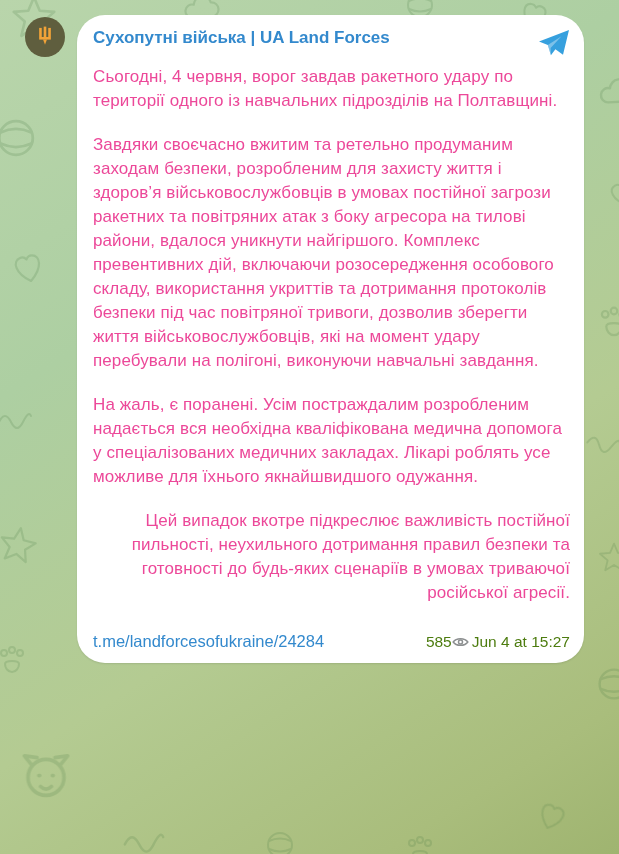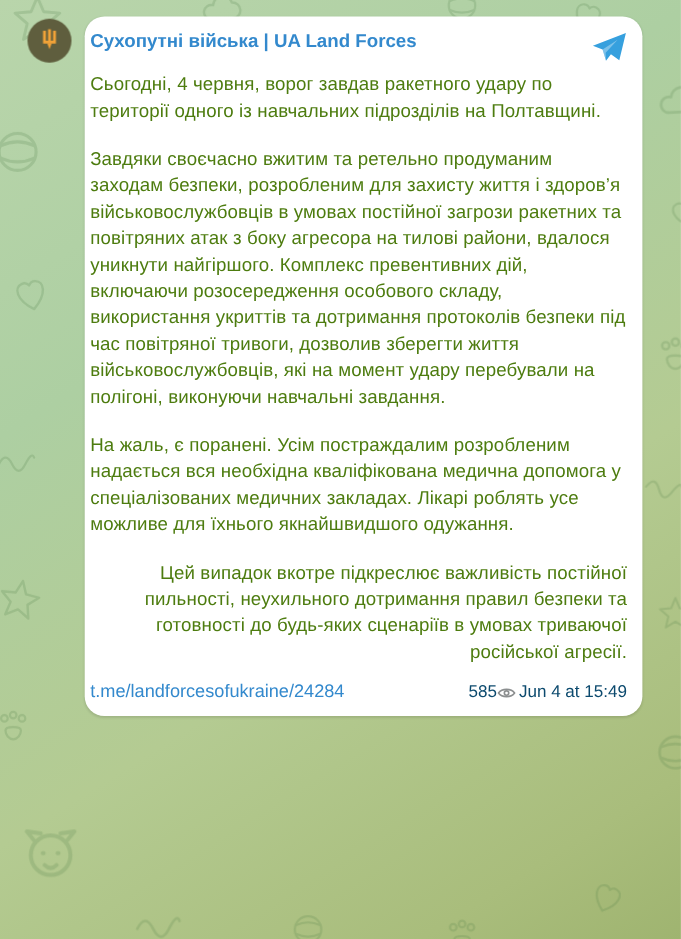--- a/index.html
+++ b/index.html
@@ -21,58 +21,58 @@
     border-radius: 50%;
     background: #5f5e3e;
     display: flex; align-items: center; justify-content: center;
     cursor: pointer;
   }
   .bubble {
     position: absolute; left: 77px; top: 15px;
     width: 507px;
     box-sizing: border-box;
     background: #ffffff;
-    border-radius: 18px;
-    padding: 12px 14px 12px 5px;
+    border-radius: 28px;
+    padding: 12px 14px 12px 16px;
     box-shadow: 0 1px 2px rgba(0,0,0,0.10);
   }
   .header-row {
     display: flex; align-items: flex-start;
     margin-bottom: 8px;
   }
   .channel-name {
     flex: 1;
     font-size: 17px; font-weight: bold;
     line-height: 22px;
     color: #3389cd;
     cursor: pointer;
   }
   .plane-wrap { width: 32px; height: 28px; margin-top: 2px; cursor: pointer; }
   .body-text p {
     margin: 0 0 20px 0;
     font-size: 17px;
     line-height: 24px;
-    color: #4d7c0f;
+    color: #ec4899;
     letter-spacing: 0.1px;
   }
   .body-text p:last-child { margin-bottom: 0; text-align: right; }
   .footer-row {
     display: flex; align-items: center;
-    margin-top: 15px;
+    margin-top: 27px;
   }
   .post-link {
     flex: 1;
     font-size: 16.5px;
     color: #3389cd;
     text-decoration: none;
     cursor: pointer;
   }
   .meta {
     display: flex; align-items: center;
-    color: #0c4a6e;
+    color: #4d7c0f;
     font-size: 15.5px;
     gap: 0;
   }
   .meta .eye-wrap { display: inline-flex; margin-right: 3px; }
 </style>
 </head>
 <body>
 
 <svg class="doodles" viewBox="0 0 619 854" xmlns="http://www.w3.org/2000/svg">
   <defs>
@@ -160,16 +160,16 @@
   <div class="footer-row">
     <a class="post-link">t.me/landforcesofukraine/24284</a>
     <div class="meta">
       <span>585</span>
       <span class="eye-wrap">
         <svg width="17" height="12" viewBox="0 0 17 12" xmlns="http://www.w3.org/2000/svg">
           <path d="M1.2 6 C4.2 1.6 12.8 1.6 15.8 6 C12.8 10.4 4.2 10.4 1.2 6 Z" fill="none" stroke="#8c8f90" stroke-width="1.5"></path>
           <circle cx="8.5" cy="6" r="2" fill="none" stroke="#8c8f90" stroke-width="1.5"></circle>
         </svg>
       </span>
-      <span>Jun 4 at 15:49</span>
+      <span>Jun 4 at 15:27</span>
     </div>
   </div>
 </div>
 
 </body></html>

